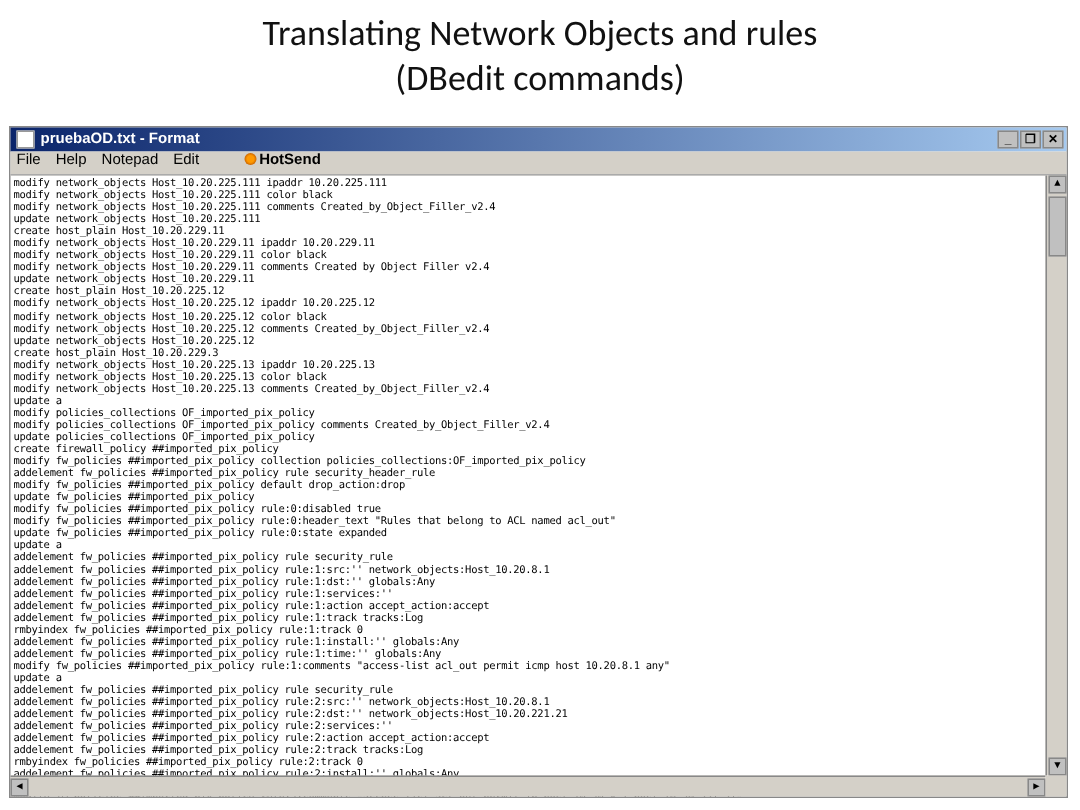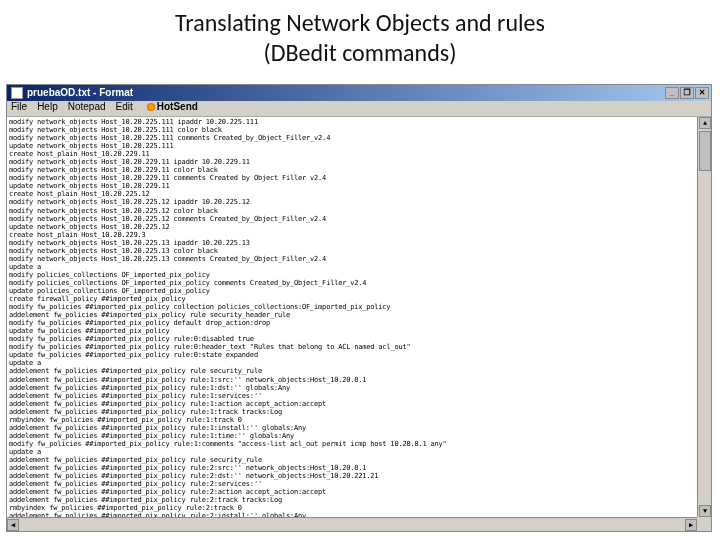--- a/index.html
+++ b/index.html
@@ -62,21 +62,21 @@
     height: 16px;
     background: #d4d0c8;
     display: flex;
     padding: 0 4px;
     font-family: Tahoma, Arial, sans-serif;
     font-size: 10px;
     gap: 10px;
     border-bottom: 1px solid #aaa;
   }
   .menubar .hotsend {
-    margin-left: 4px;
+    margin-left: 20px;
     font-weight: bold;
   }
   .hotsend-icon {
     display: inline-block;
     width: 8px; height: 8px;
     background: radial-gradient(circle, #f90 40%, #c60 70%);
     border-radius: 50%;
     margin-right: 2px;
     vertical-align: middle;
   }

